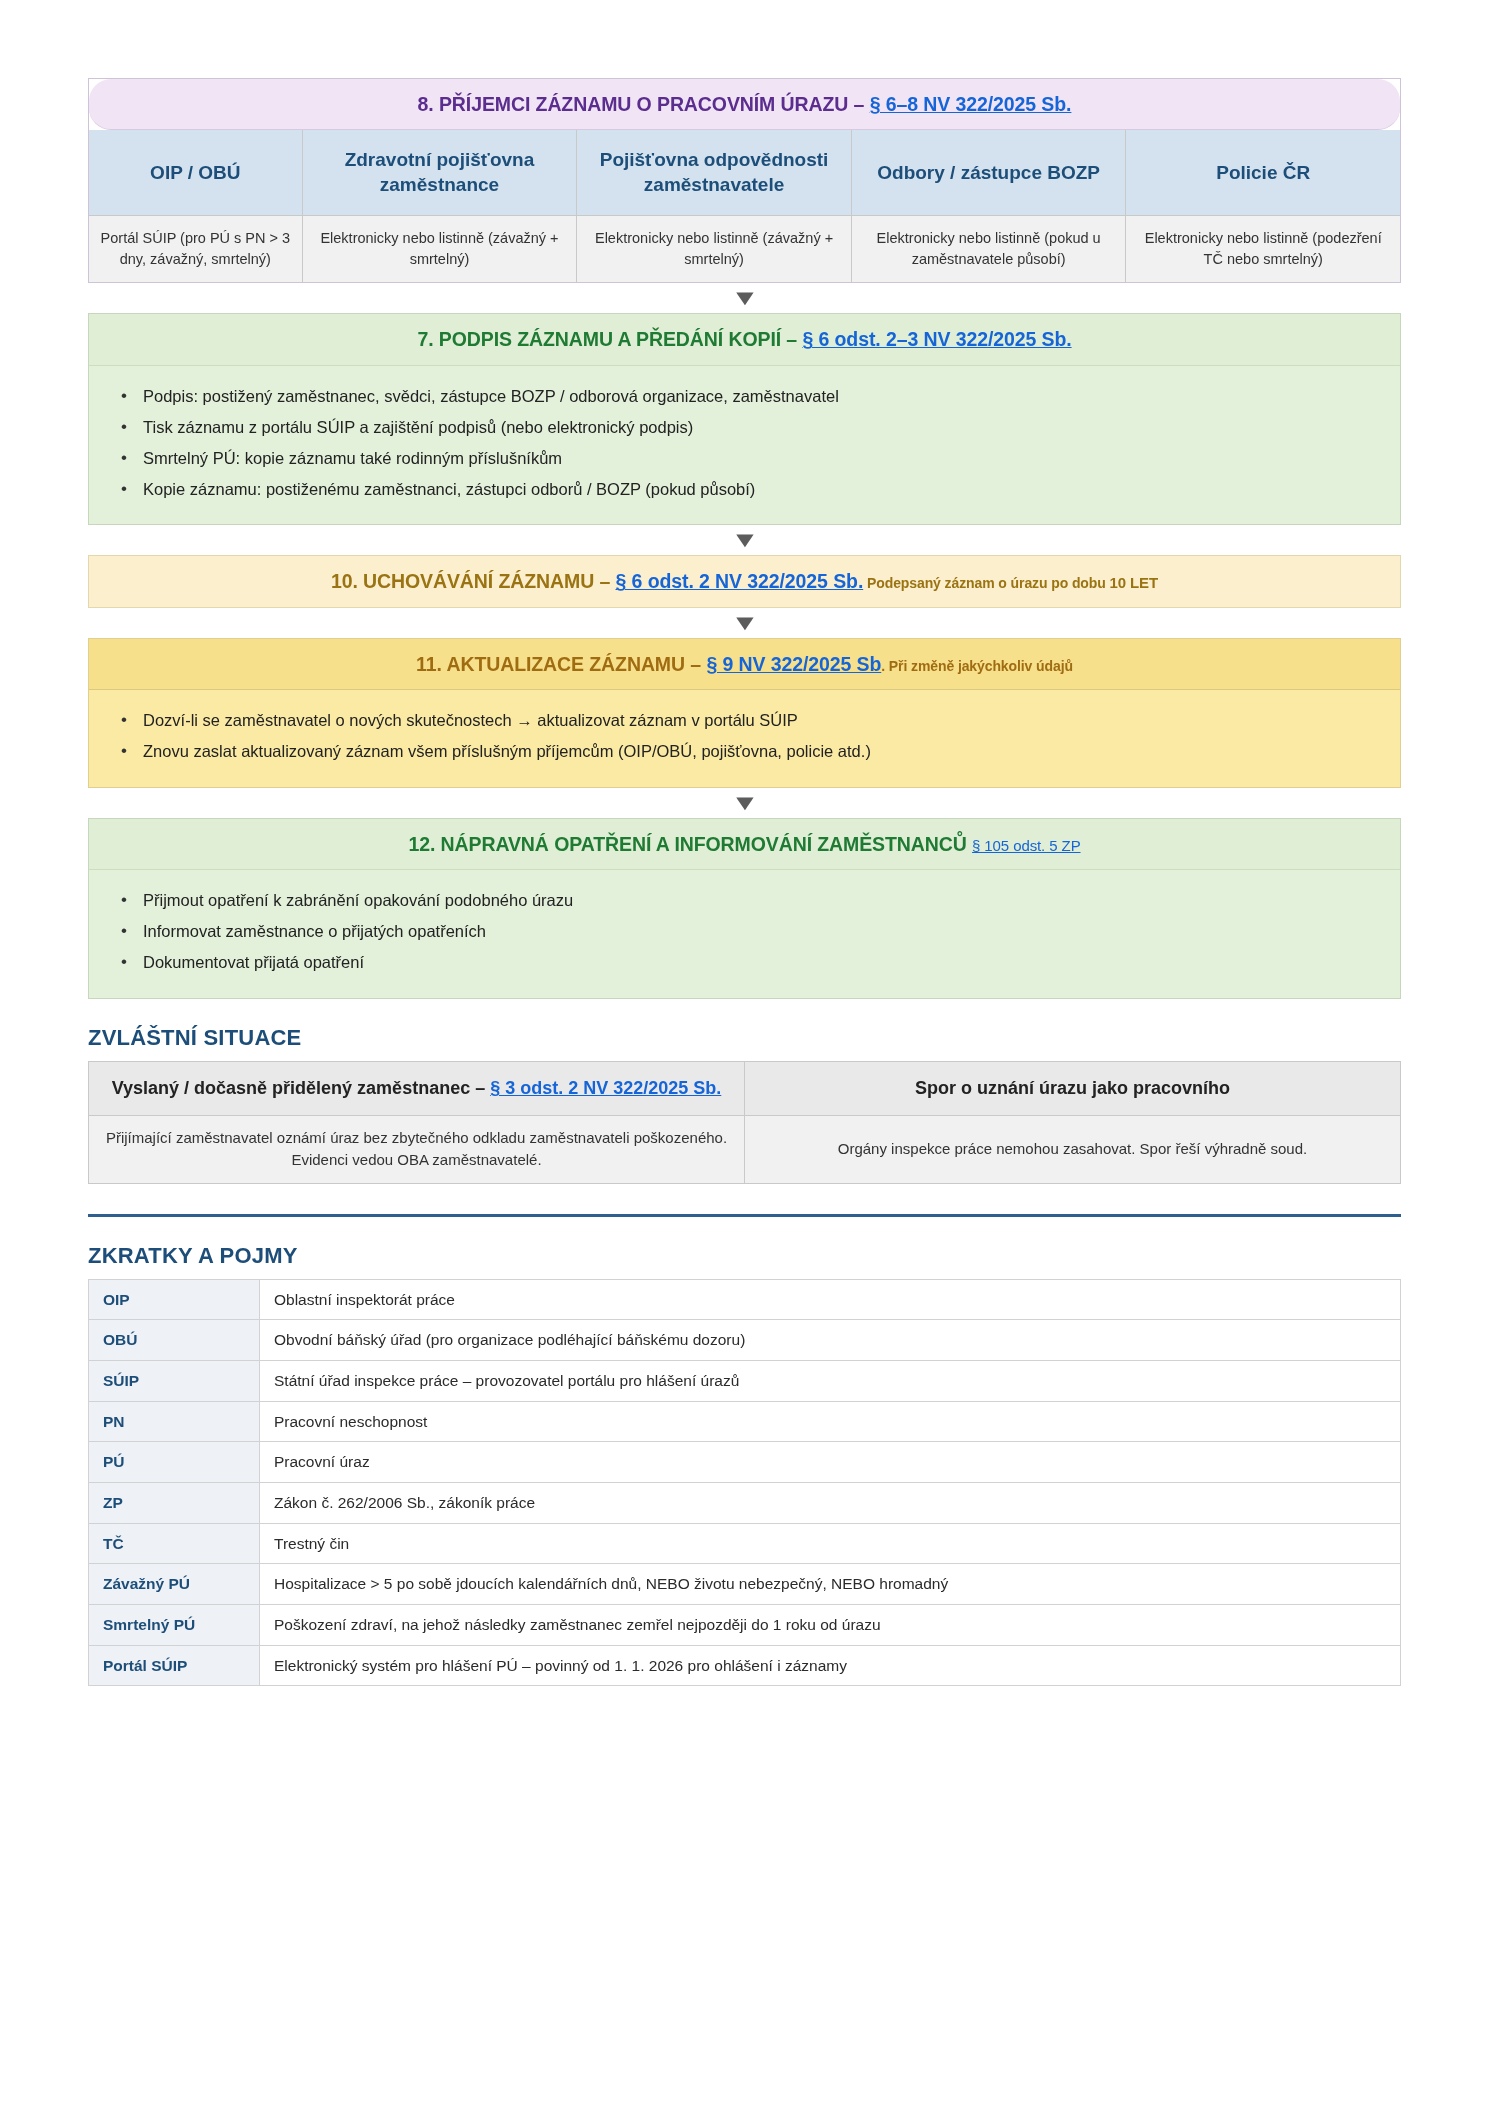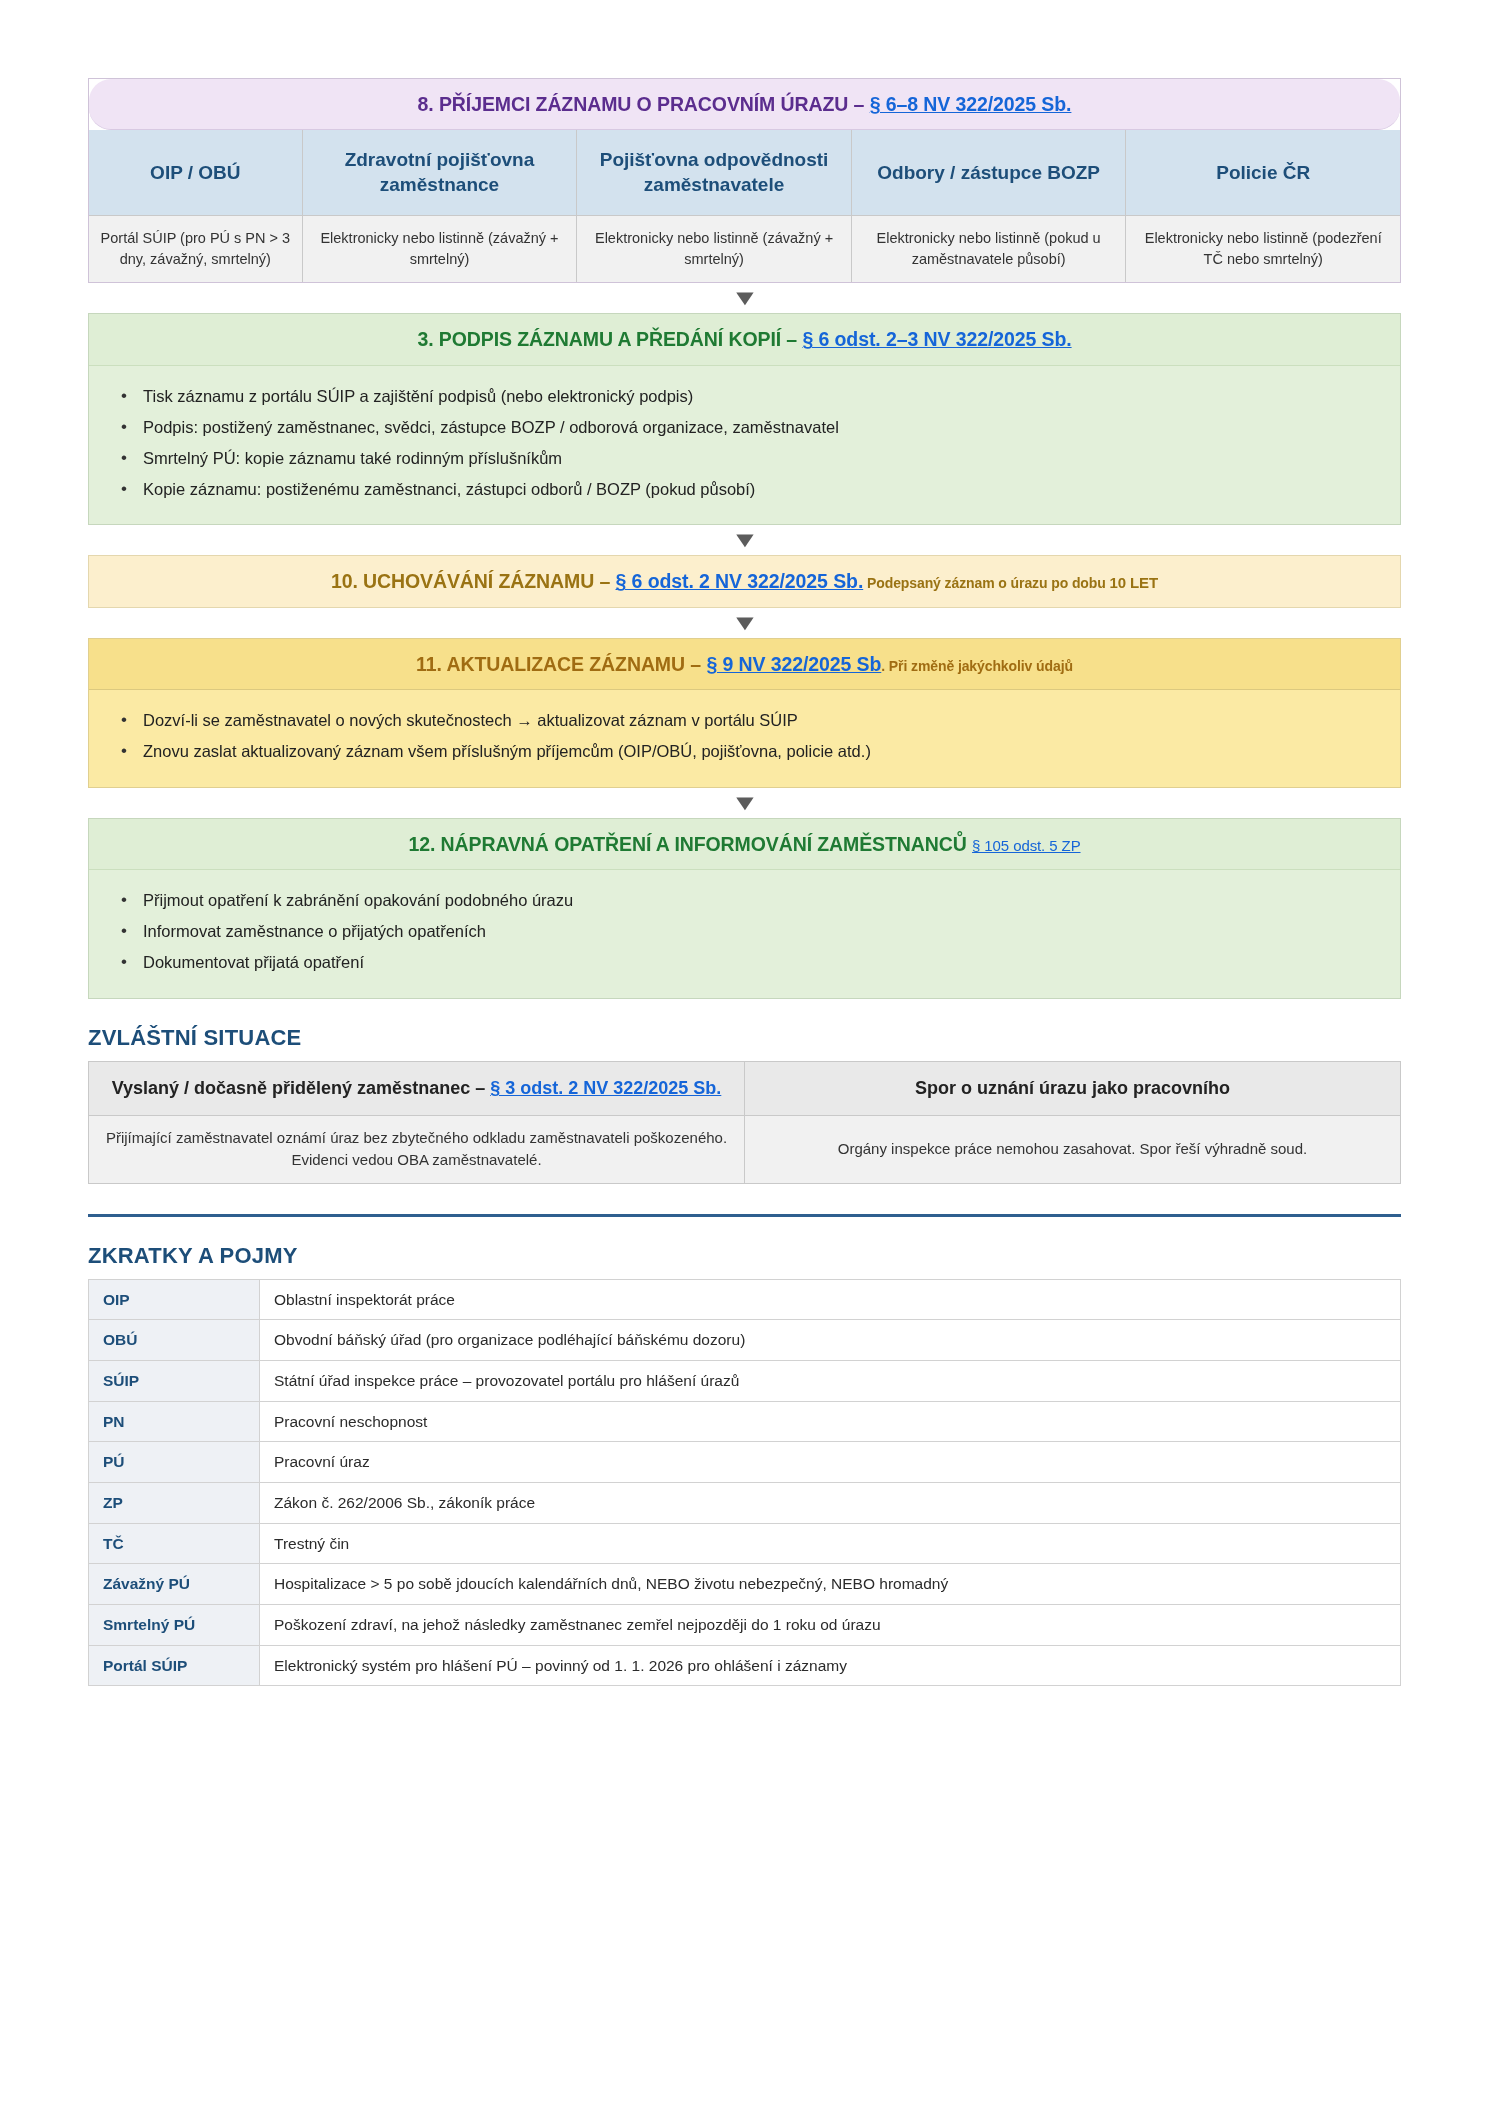--- a/index.html
+++ b/index.html
@@ -246,26 +246,26 @@
         <div class="g8head">Policie ČR</div>
         <div class="g8cell">Elektronicky nebo listinně (podezření TČ nebo smrtelný)</div>
       </div>
     </div>
   </div>
 
   <div class="arrow"><span>▼</span></div>
 
   <div class="block sec9">
     <div class="block-head">
-      <span>3. PODPIS ZÁZNAMU A PŘEDÁNÍ KOPIÍ – </span><span class="lnk">§ 6 odst. 2–3 NV 322/2025 Sb.</span>
+      <span>7. PODPIS ZÁZNAMU A PŘEDÁNÍ KOPIÍ – </span><span class="lnk">§ 6 odst. 2–3 NV 322/2025 Sb.</span>
     </div>
     <div class="body">
       <ul class="bl">
+        <li>Podpis: postižený zaměstnanec, svědci, zástupce BOZP / odborová organizace, zaměstnavatel</li>
         <li>Tisk záznamu z portálu SÚIP a zajištění podpisů (nebo elektronický podpis)</li>
-        <li>Podpis: postižený zaměstnanec, svědci, zástupce BOZP / odborová organizace, zaměstnavatel</li>
         <li>Smrtelný PÚ: kopie záznamu také rodinným příslušníkům</li>
         <li>Kopie záznamu: postiženému zaměstnanci, zástupci odborů / BOZP (pokud působí)</li>
       </ul>
     </div>
   </div>
 
   <div class="arrow"><span>▼</span></div>
 
   <div class="block sec10">
     <div class="block-head">

